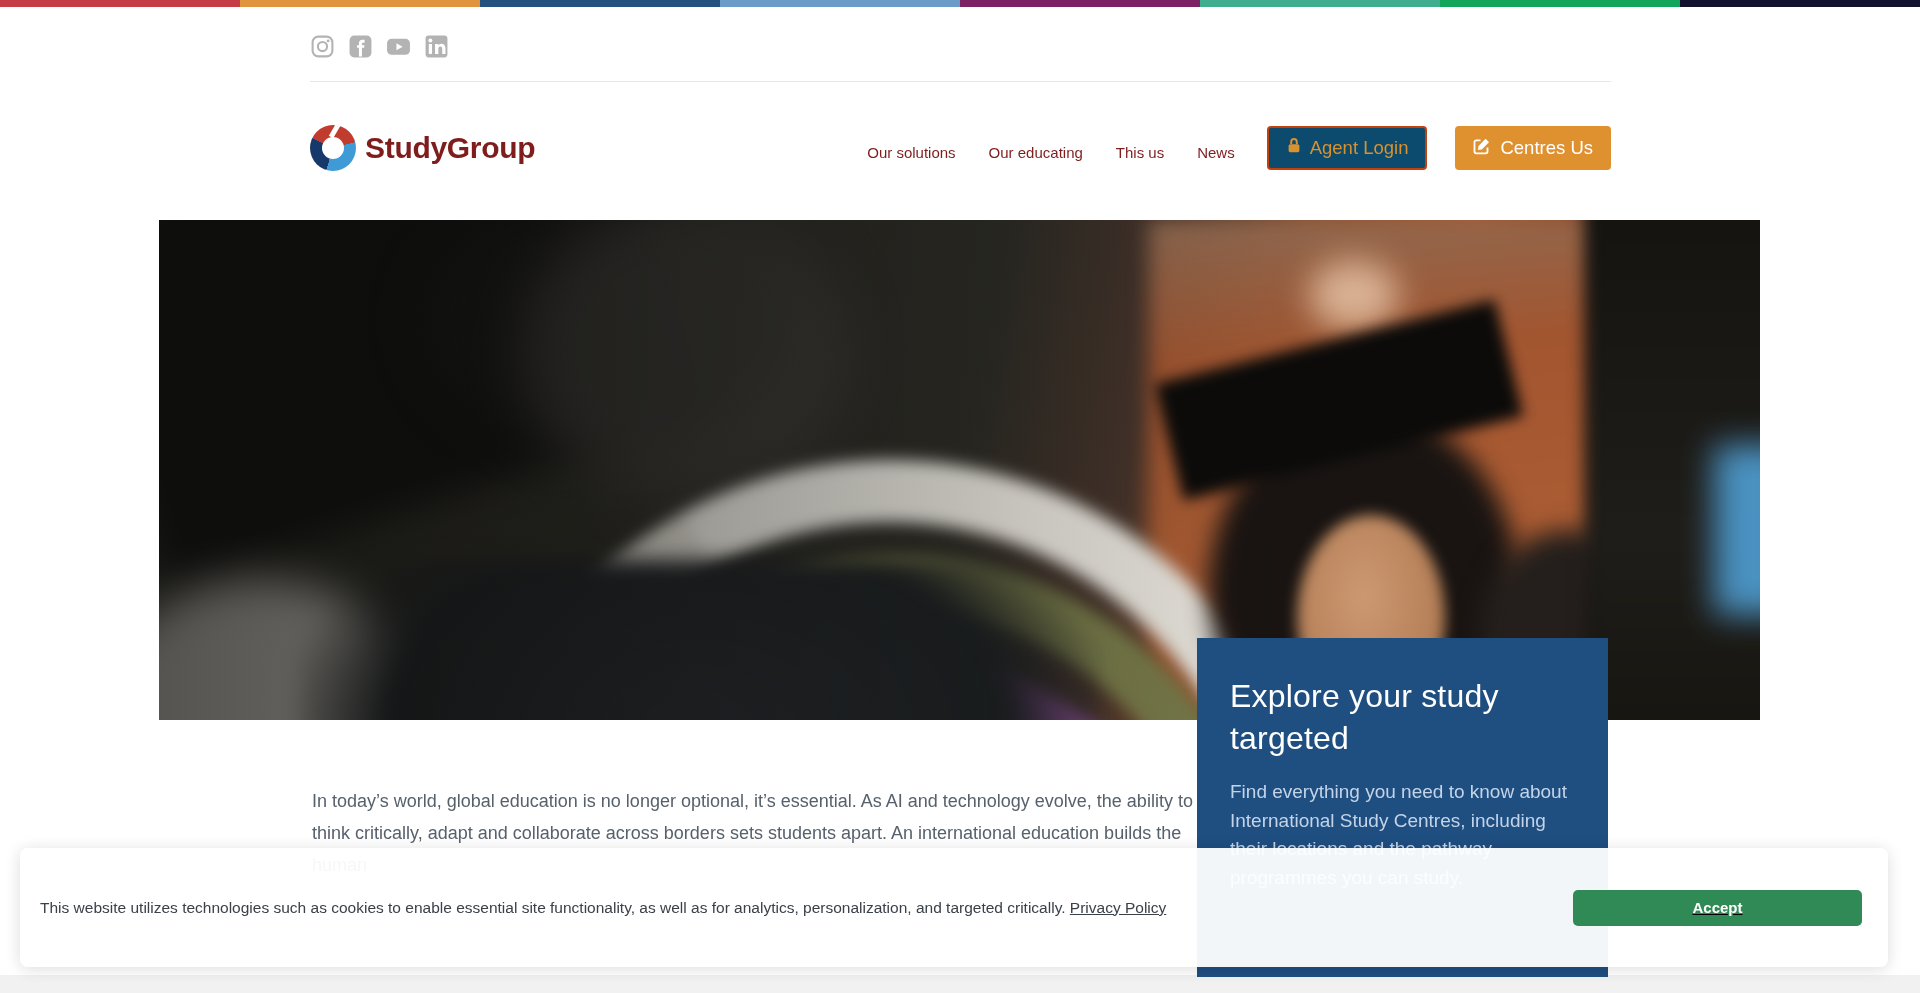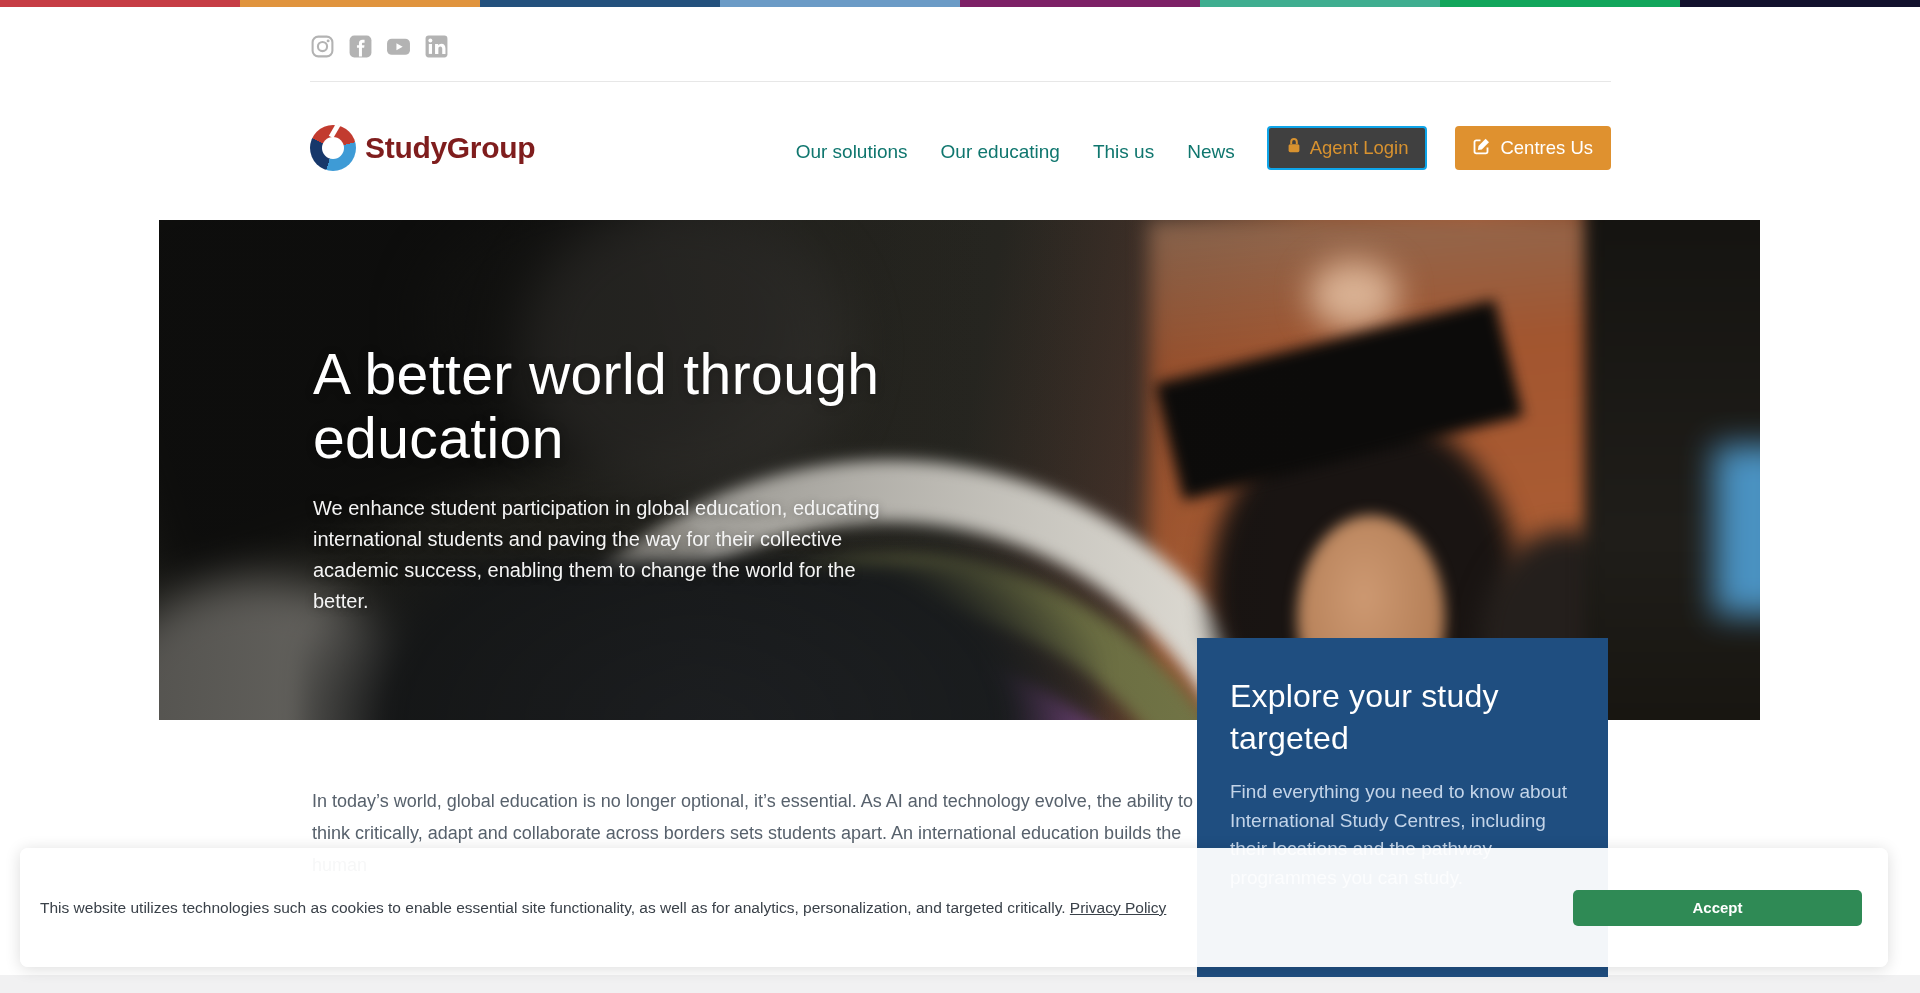--- a/index.html
+++ b/index.html
@@ -24,24 +24,24 @@
   .logo-mark { width:46px; height:46px; border-radius:50%;
     background: conic-gradient(from -65deg, #c23b2f 0deg 140deg, #3e9bd6 140deg 262deg, #17386b 262deg 360deg);
     position:relative; }
   .logo-mark::after { content:""; position:absolute; left:12px; top:12px; width:22px; height:22px;
     background:#ffffff; border-radius:50%; }
   .logo-mark::before { content:""; position:absolute; left:22px; top:-1px; width:5px; height:14px;
     background:#ffffff; transform:rotate(30deg); }
   .logo-text { font-size:30px; font-weight:600; color:#7f1d1d; letter-spacing:-0.3px; }
 
   nav.main-nav { display:flex; align-items:center; gap:33px; margin-left:auto; }
-  nav.main-nav a { font-size:19px; color:#0f766e; text-decoration:none; cursor:pointer;margin-top:8px; }
+  nav.main-nav a { font-size:15px; color:#7f1d1d; text-decoration:none; cursor:pointer;margin-top:8px; }
 
   .btn-agent { display:flex; align-items:center; gap:8px; height:44px; padding:0 17px; margin-left:32px;
-    border:2px solid #0ea5e9; border-radius:4px; background:#404040; color:#d8922f;
+    border:2px solid #c2410c; border-radius:4px; background:#0c4a6e; color:#d8922f;
     font-size:18.5px; cursor:pointer; font-family:inherit;text-align:center; }
   .btn-contact { display:flex; align-items:center; gap:9px; height:44px; padding:0 18px; margin-left:28px;
     border:none; border-radius:4px; color:#ffffff; font-size:18.5px; cursor:pointer; font-family:inherit; }
 
   
   .hero { position:absolute; left:159px; top:220px; width:1601px; height:500px; overflow:hidden; background:#272722; }
   .hero .layer { position:absolute; }
   .ph-base { inset:0; background:linear-gradient(100deg,#26261f 0%,#2b2a24 50%,#45332a 60%,#8c4f2e 68%,#a85a34 78%,#7a452a 88%,#30302c 97%); }
   .ph-capTL { left:-60px; top:-90px; width:560px; height:380px; background:#0b0b0a; transform:rotate(-18deg); filter:blur(18px); opacity:.9; }
   .ph-capsL2 { left:260px; top:-30px; width:380px; height:260px; background:#141412; border-radius:50%; filter:blur(24px); opacity:.8; }
@@ -81,21 +81,21 @@
 
   
   .bottom-strip { position:absolute; left:0; top:975px; width:1920px; height:18px; background:#f1f1f2; }
 
   
   .cookie-banner { position:absolute; left:20px; top:848px; width:1868px; height:119px; z-index:50;
     background:rgba(255,255,255,0.95); border-radius:8px; box-shadow:0 2px 16px rgba(0,0,0,0.14);
     display:flex; align-items:center; padding:0 26px 0 20px; }
   .cookie-message { flex:1; font-size:15.5px; color:#3a4149; line-height:1.4; padding-right:30px; }
   .cookie-message a { color:#3a4149; text-decoration:underline; cursor:pointer; }
-  .cookie-buttons { display:flex; flex-direction:column; width:289px; }
+  .cookie-buttons { display:flex; flex-direction:column; width:289px;text-decoration:underline; }
   .cookie-buttons button { width:289px; height:36px; border:none; border-radius:5px; color:#ffffff;
     font-size:15px; font-weight:bold; cursor:pointer; font-family:inherit; }
 </style>
 </head>
 <body>
 
 <div class="canvas">
 
   <div class="top-stripe">
     <div style="background-color: rgb(198, 61, 69);"></div>
@@ -189,24 +189,20 @@
 
     <div class="layer ph-jacket"></div>
     <div class="layer ph-hair"></div>
     <div class="layer ph-cap"></div>
     <div class="layer ph-face"></div>
     <div class="layer ph-grad2"></div>
     <div class="layer ph-rightcap"></div>
     <div class="layer ph-blue"></div>
     <div class="layer ph-vignette"></div>
 
-    <div class="hero-text">
-      <h1 class="hero-title">A better world through education</h1>
-      <p class="hero-desc">We enhance student participation in global education, educating international students and paving the way for their collective academic success, enabling them to change the world for the better.</p>
-    </div>
   </section>
 
   <section class="value-section">
     <p class="value-paragraph">In today’s world, global education is no longer optional, it’s essential. As AI and technology evolve, the ability to think critically, adapt and collaborate across borders sets students apart.  An international education builds the human</p>
   </section>
 
   <aside class="study-card" style="background-color: rgb(31, 78, 128);">
     <h2 class="study-card-title">Explore your study targeted</h2>
     <p class="study-card-desc">Find everything you need to know about International Study Centres, including their locations and the pathway programmes you can study.</p>
   </aside>

